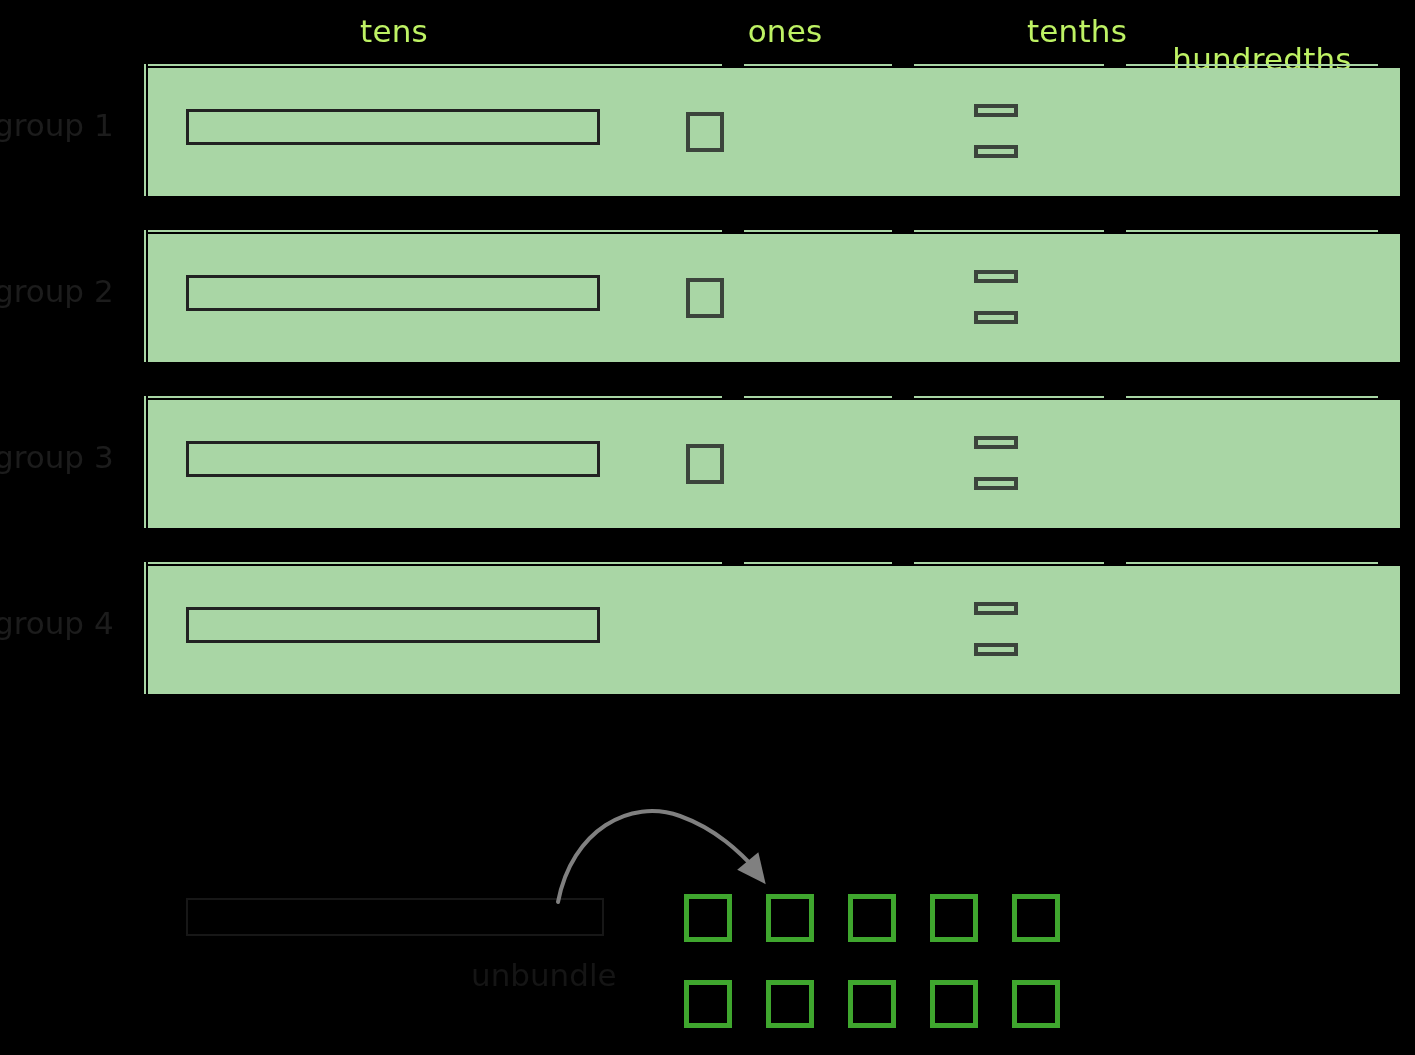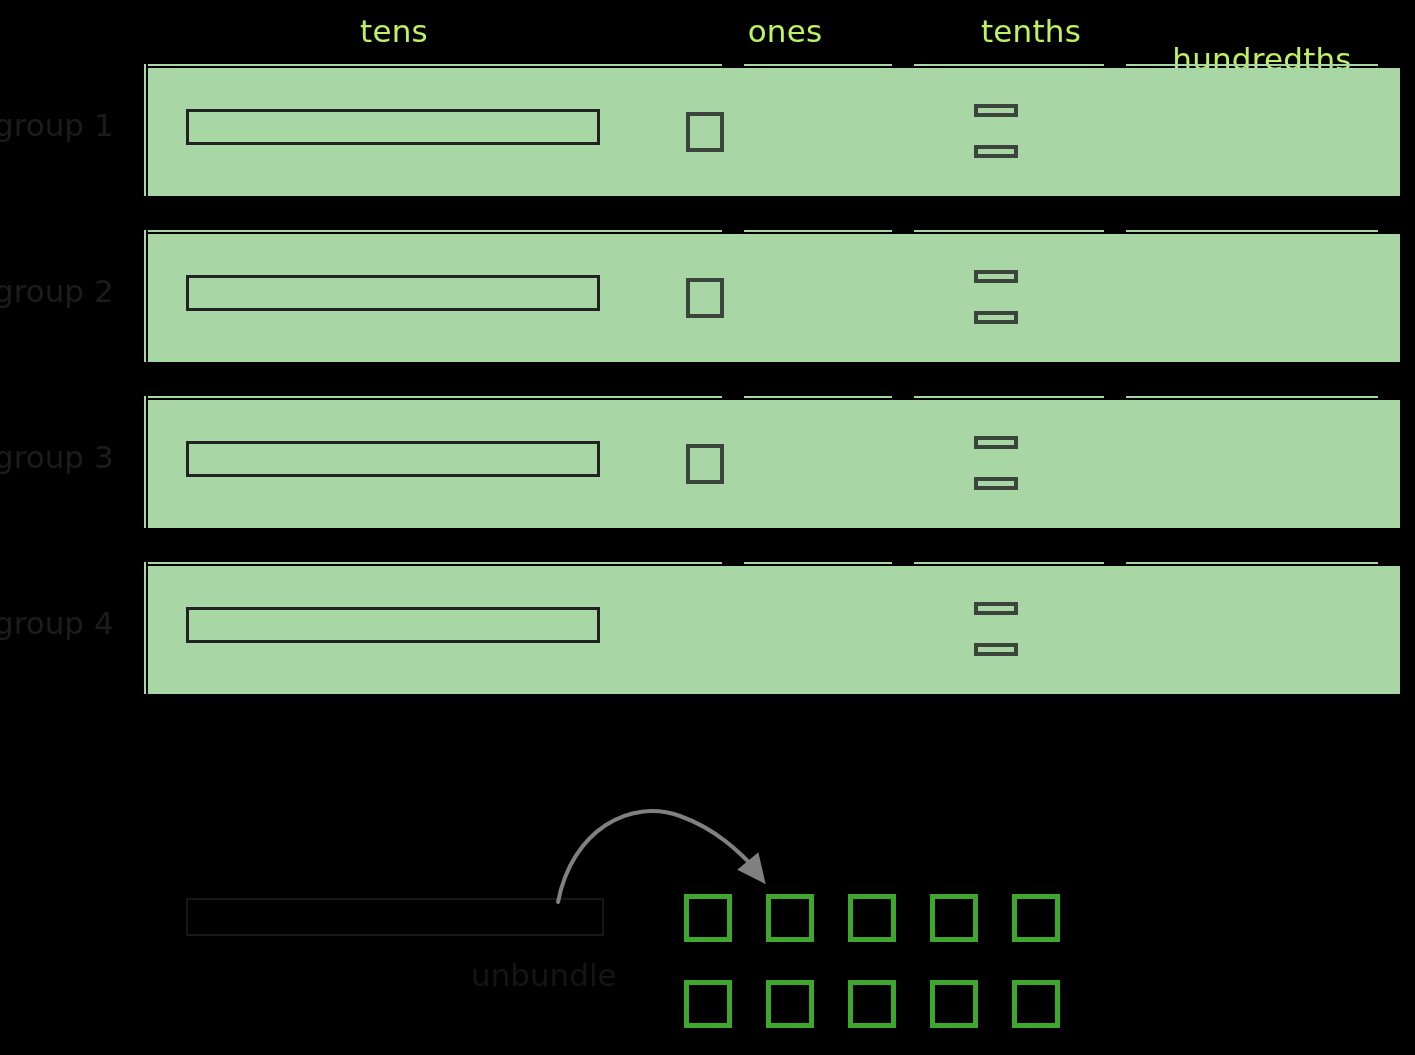--- a/index.html
+++ b/index.html
@@ -138,21 +138,21 @@
     box-sizing: border-box;
     background: transparent;
   }
 </style>
 </head>
 <body>
 
 <div id="headers">
     <div class="col-header" style="left: 244px; width: 300px;">tens</div>
     <div class="col-header" style="left: 635px; width: 300px;">ones</div>
-    <div class="col-header" style="left: 881px; width: 300px;">tenths</div>
+    <div class="col-header" style="left: 927px; width: 300px;">tenths</div>
     <div class="col-header" style="left: 1112px; width: 300px; margin-top: 28px;">hundredths</div>
   </div>
 
 <div id="rows">
     <div class="group-label" style="top: 110px;">group 1</div>
     <div class="pv-bar" style="top: 68px;">
       <div class="bar-left-edge"></div>
       <div class="bar-rule" style="left: 0px; width: 574px;"></div>
       <div class="bar-rule" style="left: 596px; width: 148px;"></div>
       <div class="bar-rule" style="left: 766px; width: 190px;"></div>

